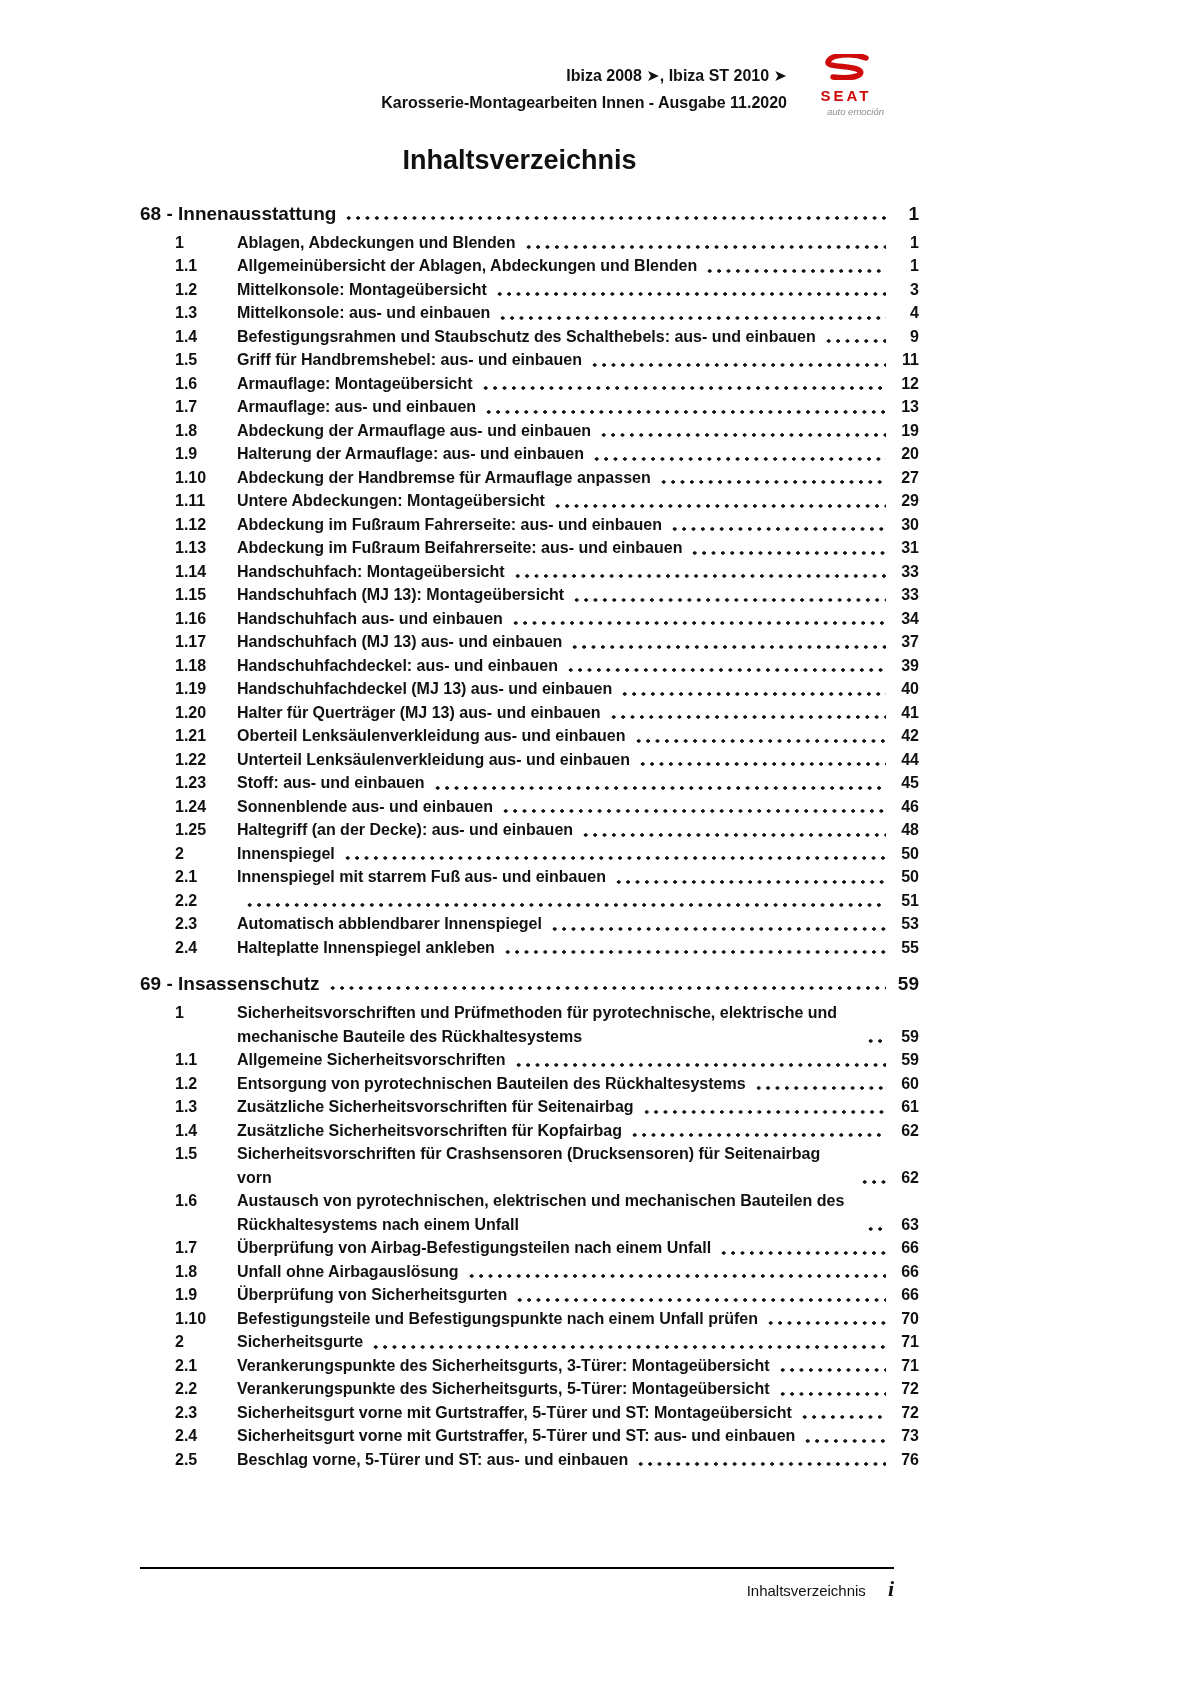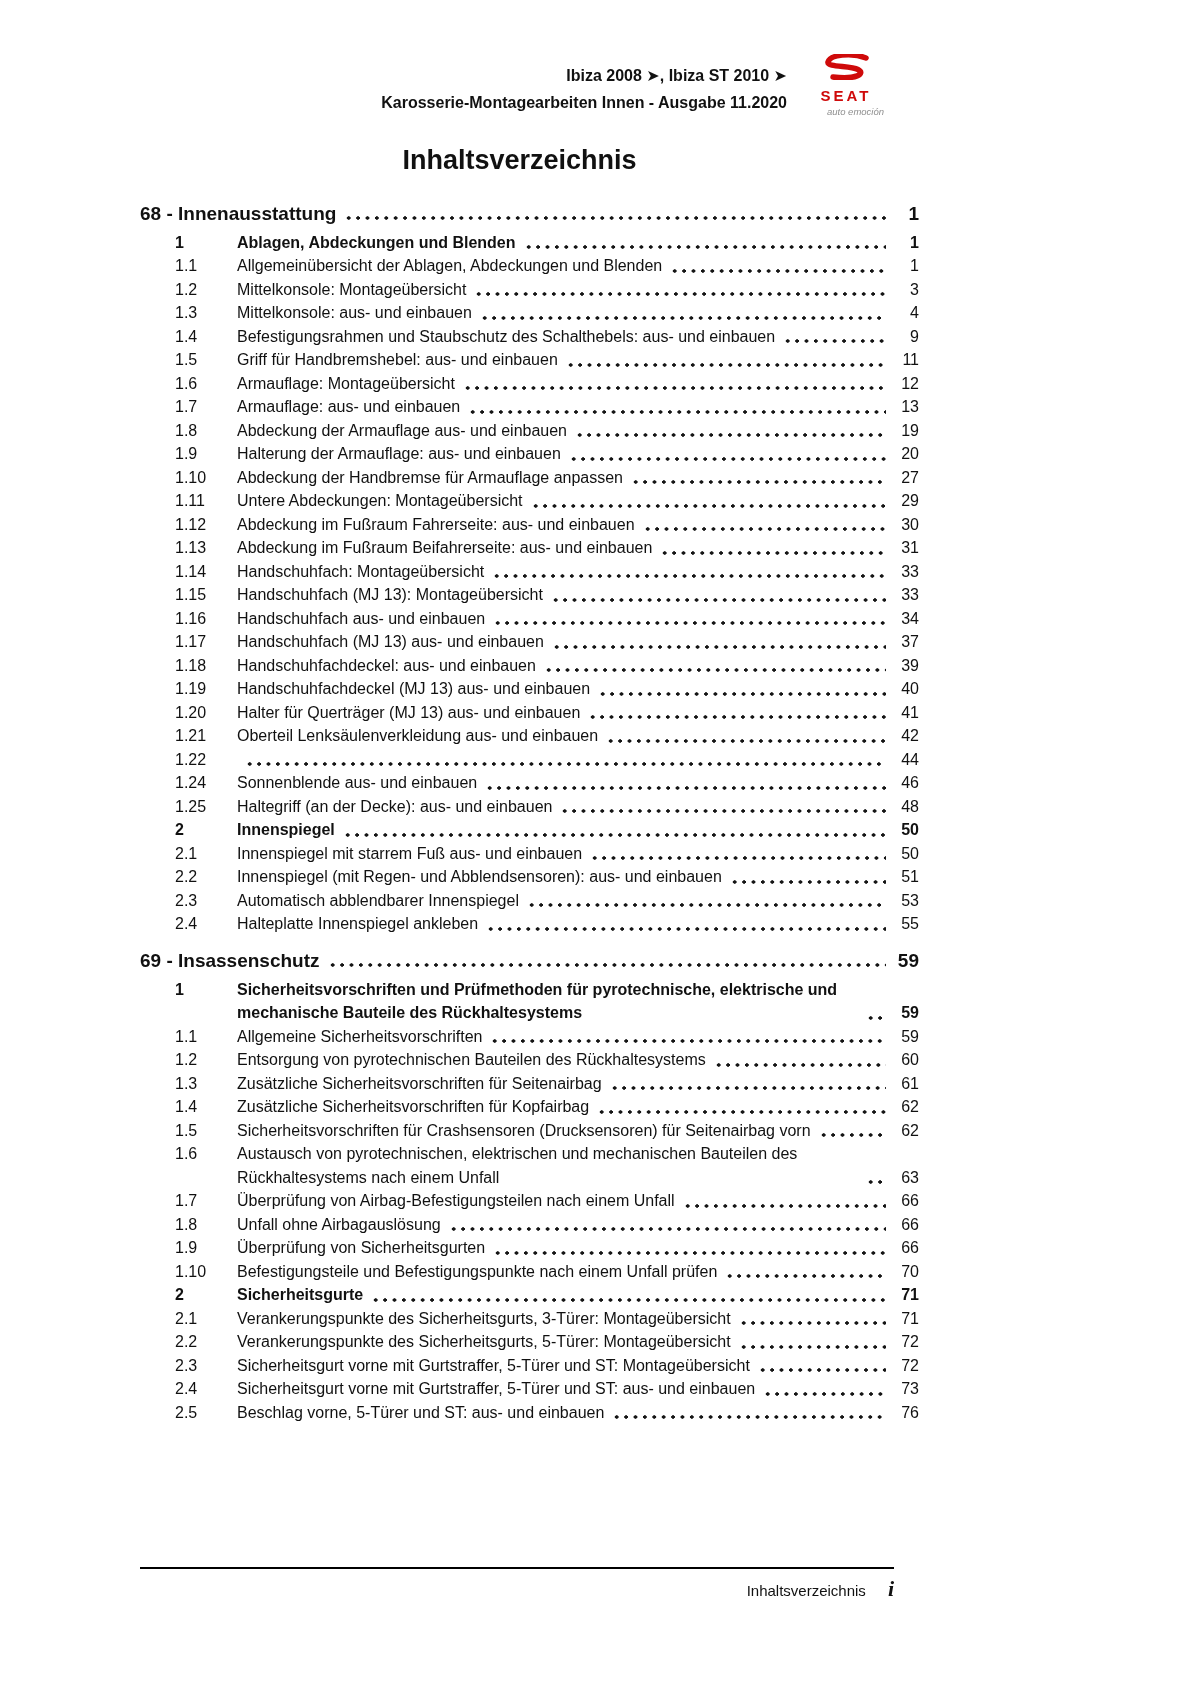--- a/index.html
+++ b/index.html
@@ -73,20 +73,21 @@
     margin-top: 13px;
     margin-bottom: 5px;
   }
   .chapter-row:first-child { margin-top: 0; }
   .entry-row {
     display: flex;
     align-items: flex-start;
     font-size: 16px;
     line-height: 23.5px;
     margin-left: 35px;
+    font-weight: bold;
   }
   .entry-row.bold { font-weight: 700; }
   .entry-num { flex: 0 0 62px; }
   .entry-title { flex: 0 1 auto; max-width: 705px; }
   .leader {
     flex: 1 1 26px;
     min-width: 20px;
     height: 6px;
     align-self: flex-end;
     margin: 0 5px 4px 8px;
@@ -306,24 +307,31 @@
 
   <div class="entry-row">
     <span class="entry-num">1.21</span>
     <span class="entry-title">Oberteil Lenksäulenverkleidung aus- und einbauen</span>
     <span class="leader"></span>
     <span class="page-num">42</span>
   </div>
 
   <div class="entry-row">
     <span class="entry-num">1.22</span>
+    <span class="entry-title">Unterteil Lenksäulenverkleidung aus- und einbauen</span>
     <span class="leader"></span>
     <span class="page-num">44</span>
   </div>
 
+  <div class="entry-row">
+    <span class="entry-num">1.23</span>
+    <span class="entry-title">Stoff: aus- und einbauen</span>
+    <span class="leader"></span>
+    <span class="page-num">45</span>
+  </div>
 
   <div class="entry-row">
     <span class="entry-num">1.24</span>
     <span class="entry-title">Sonnenblende aus- und einbauen</span>
     <span class="leader"></span>
     <span class="page-num">46</span>
   </div>
 
   <div class="entry-row">
     <span class="entry-num">1.25</span>
@@ -341,21 +349,20 @@
 
   <div class="entry-row">
     <span class="entry-num">2.1</span>
     <span class="entry-title">Innenspiegel mit starrem Fuß aus- und einbauen</span>
     <span class="leader"></span>
     <span class="page-num">50</span>
   </div>
 
   <div class="entry-row">
     <span class="entry-num">2.2</span>
-    <span class="entry-title">Innenspiegel (mit Regen- und Abblendsensoren): aus- und einbauen</span>
     <span class="leader"></span>
     <span class="page-num">51</span>
   </div>
 
   <div class="entry-row">
     <span class="entry-num">2.3</span>
     <span class="entry-title">Automatisch abblendbarer Innenspiegel</span>
     <span class="leader"></span>
     <span class="page-num">53</span>
   </div>

